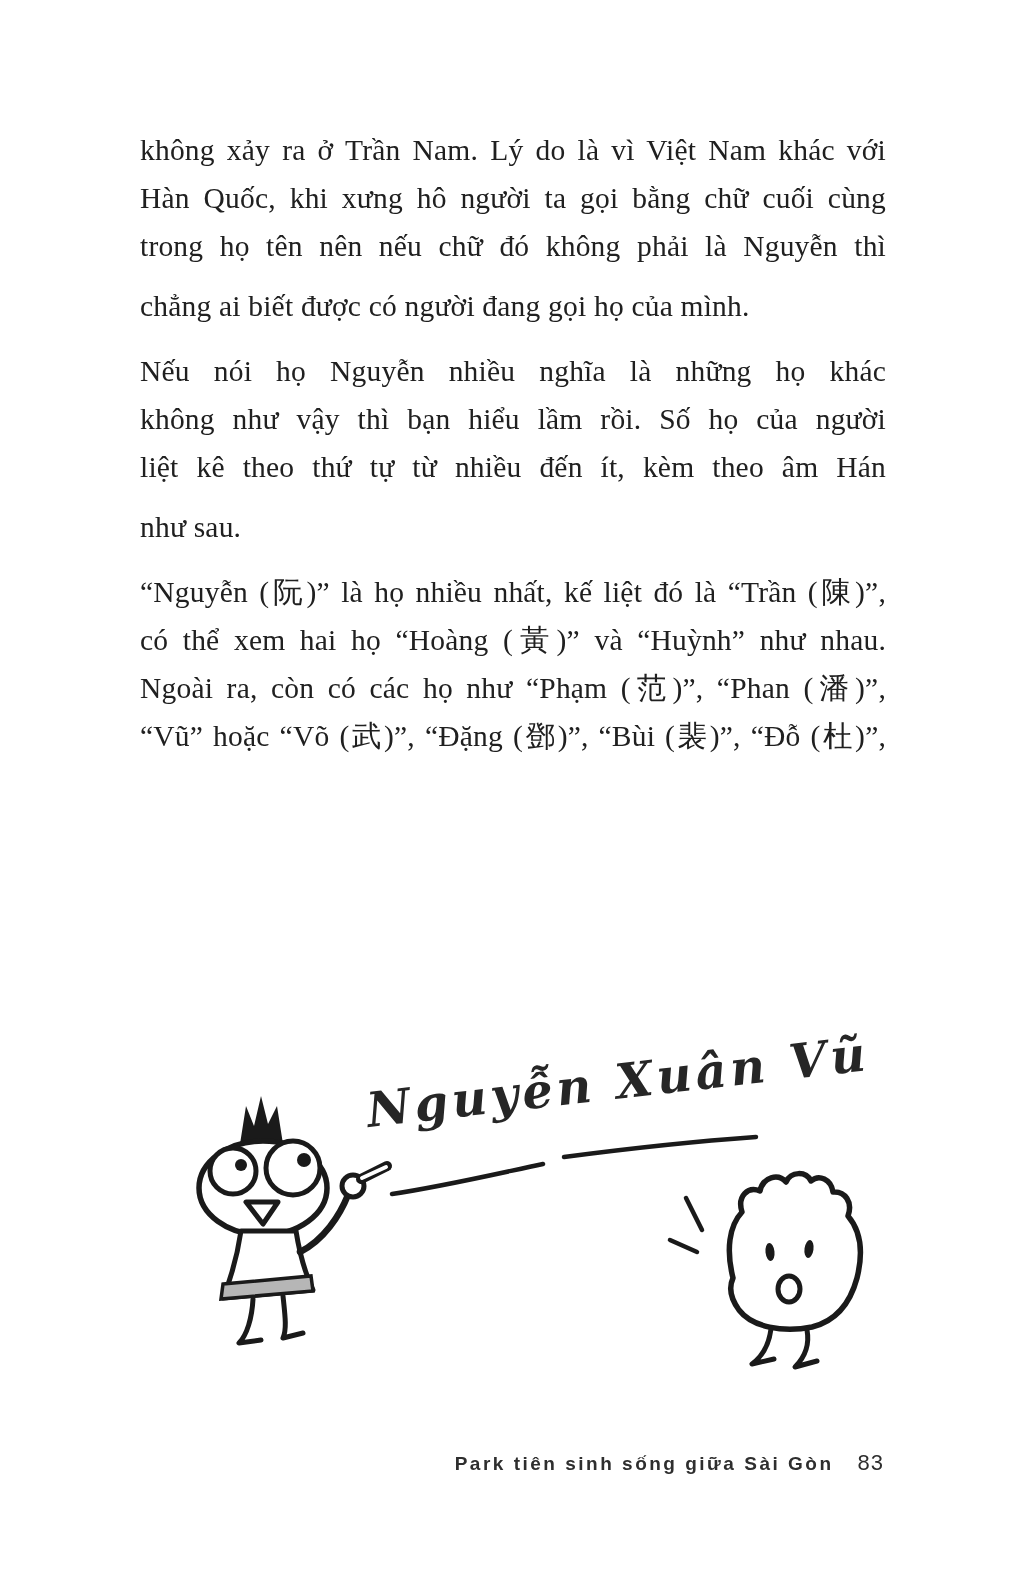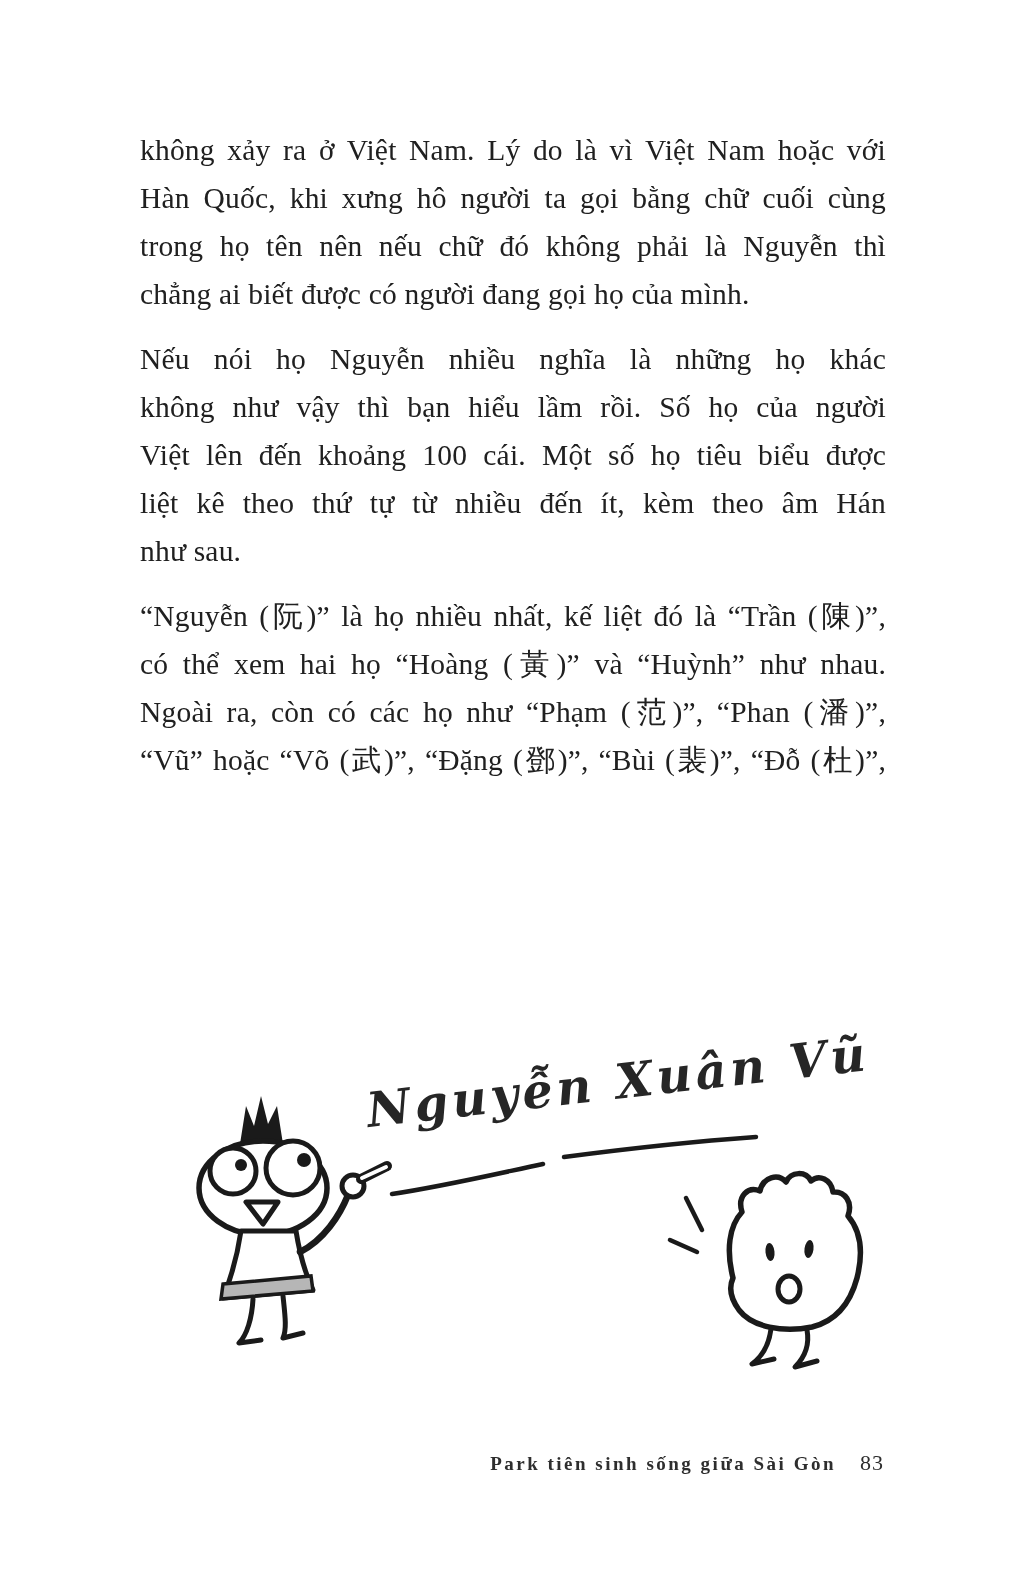--- a/index.html
+++ b/index.html
@@ -22,20 +22,21 @@
     font-size:29.5px;
     line-height:48px;
     letter-spacing:0.2px;
     text-align:justify;
     text-align-last:justify;
     white-space:normal;
   }
   .line.last{
     text-align:center;
     text-align-last:left;
+    margin-top:12px;
   }
   .illustration{
     position:absolute;
     left:140px;top:1040px;
     width:820px;height:360px;
   }
   .illustration svg{display:block;width:820px;height:360px;}
   .handwritten-name{
     position:absolute;
     left:370px;top:1082px;
@@ -48,21 +49,21 @@
     transform:rotate(-6.5deg);
     transform-origin:left bottom;
     white-space:nowrap;
   }
   .footer{
     position:absolute;
     right:140px;top:1450px;
     display:flex;
     align-items:baseline;
     gap:24px;
-    font-family:Liberation Serif, serif;
+    font-family:Liberation Sans, sans-serif;
     color:#2e2e2e;
   }
   .footer .book-title{
     font-size:19px;
     font-weight:700;
     letter-spacing:2.5px;
   }
   .footer .page-number{
     font-size:22px;
     font-weight:500;
@@ -71,30 +72,29 @@
   .ink{stroke:#1a1a1a;fill:none;stroke-linecap:round;stroke-linejoin:round;}
 </style>
 </head>
 <body>
 
 <div class="page">
 
   <div class="text-block">
 
     <div class="paragraph">
-      <div class="line">không xảy ra ở Việt Nam. Lý do là vì Việt Nam hoặc với</div>
+      <div class="line">không xảy ra ở Trần Nam. Lý do là vì Việt Nam khác với</div>
       <div class="line">Hàn Quốc, khi xưng hô người ta gọi bằng chữ cuối cùng</div>
       <div class="line">trong họ tên nên nếu chữ đó không phải là Nguyễn thì</div>
       <div class="line last">chẳng ai biết được có người đang gọi họ của mình.</div>
     </div>
 
     <div class="paragraph">
       <div class="line">Nếu nói họ Nguyễn nhiều nghĩa là những họ khác</div>
       <div class="line">không như vậy thì bạn hiểu lầm rồi. Số họ của người</div>
-      <div class="line">Việt lên đến khoảng 100 cái. Một số họ tiêu biểu được</div>
       <div class="line">liệt kê theo thứ tự từ nhiều đến ít, kèm theo âm Hán</div>
       <div class="line last">như sau.</div>
     </div>
 
     <div class="paragraph">
       <div class="line">“Nguyễn (阮)” là họ nhiều nhất, kế liệt đó là “Trần (陳)”,</div>
       <div class="line">có thể xem hai họ “Hoàng (黃)” và “Huỳnh” như nhau.</div>
       <div class="line">Ngoài ra, còn có các họ như “Phạm (范)”, “Phan (潘)”,</div>
       <div class="line">“Vũ” hoặc “Võ (武)”, “Đặng (鄧)”, “Bùi (裴)”, “Đỗ (杜)”,</div>
     </div>

